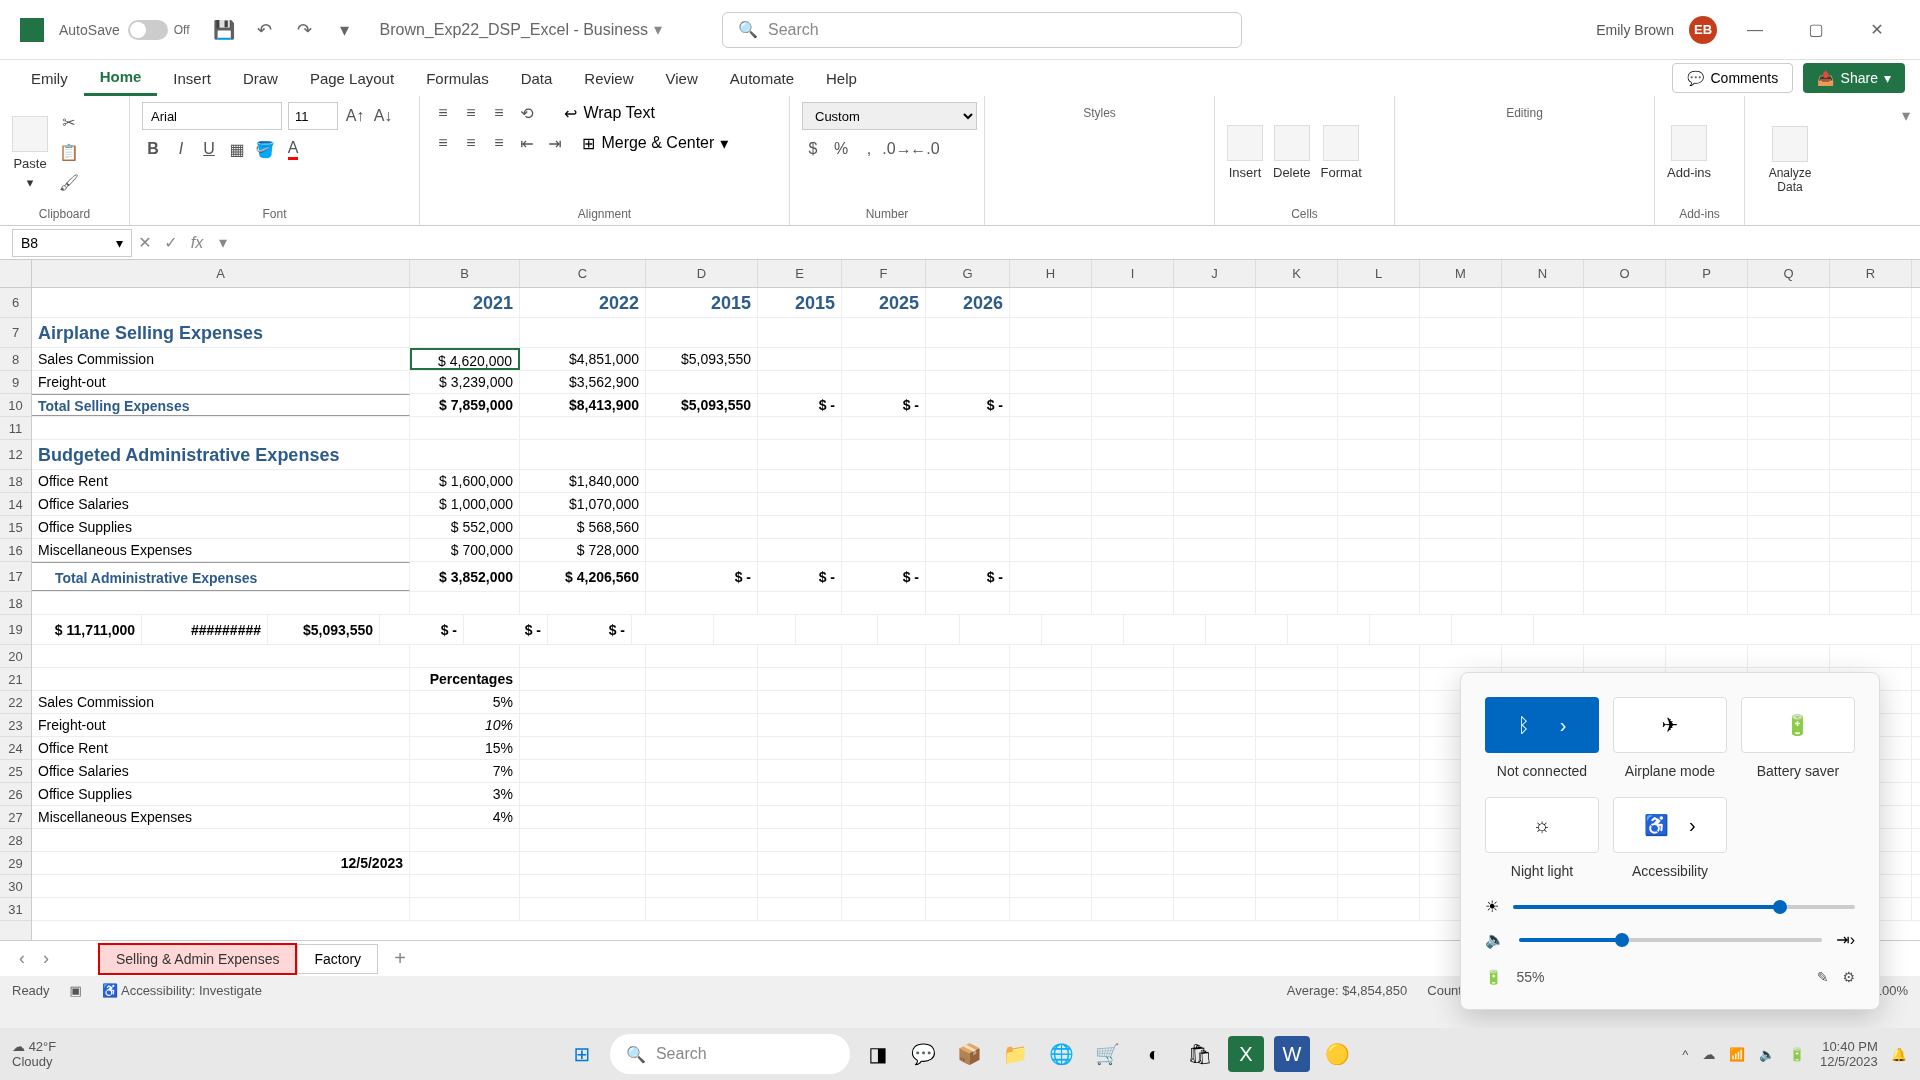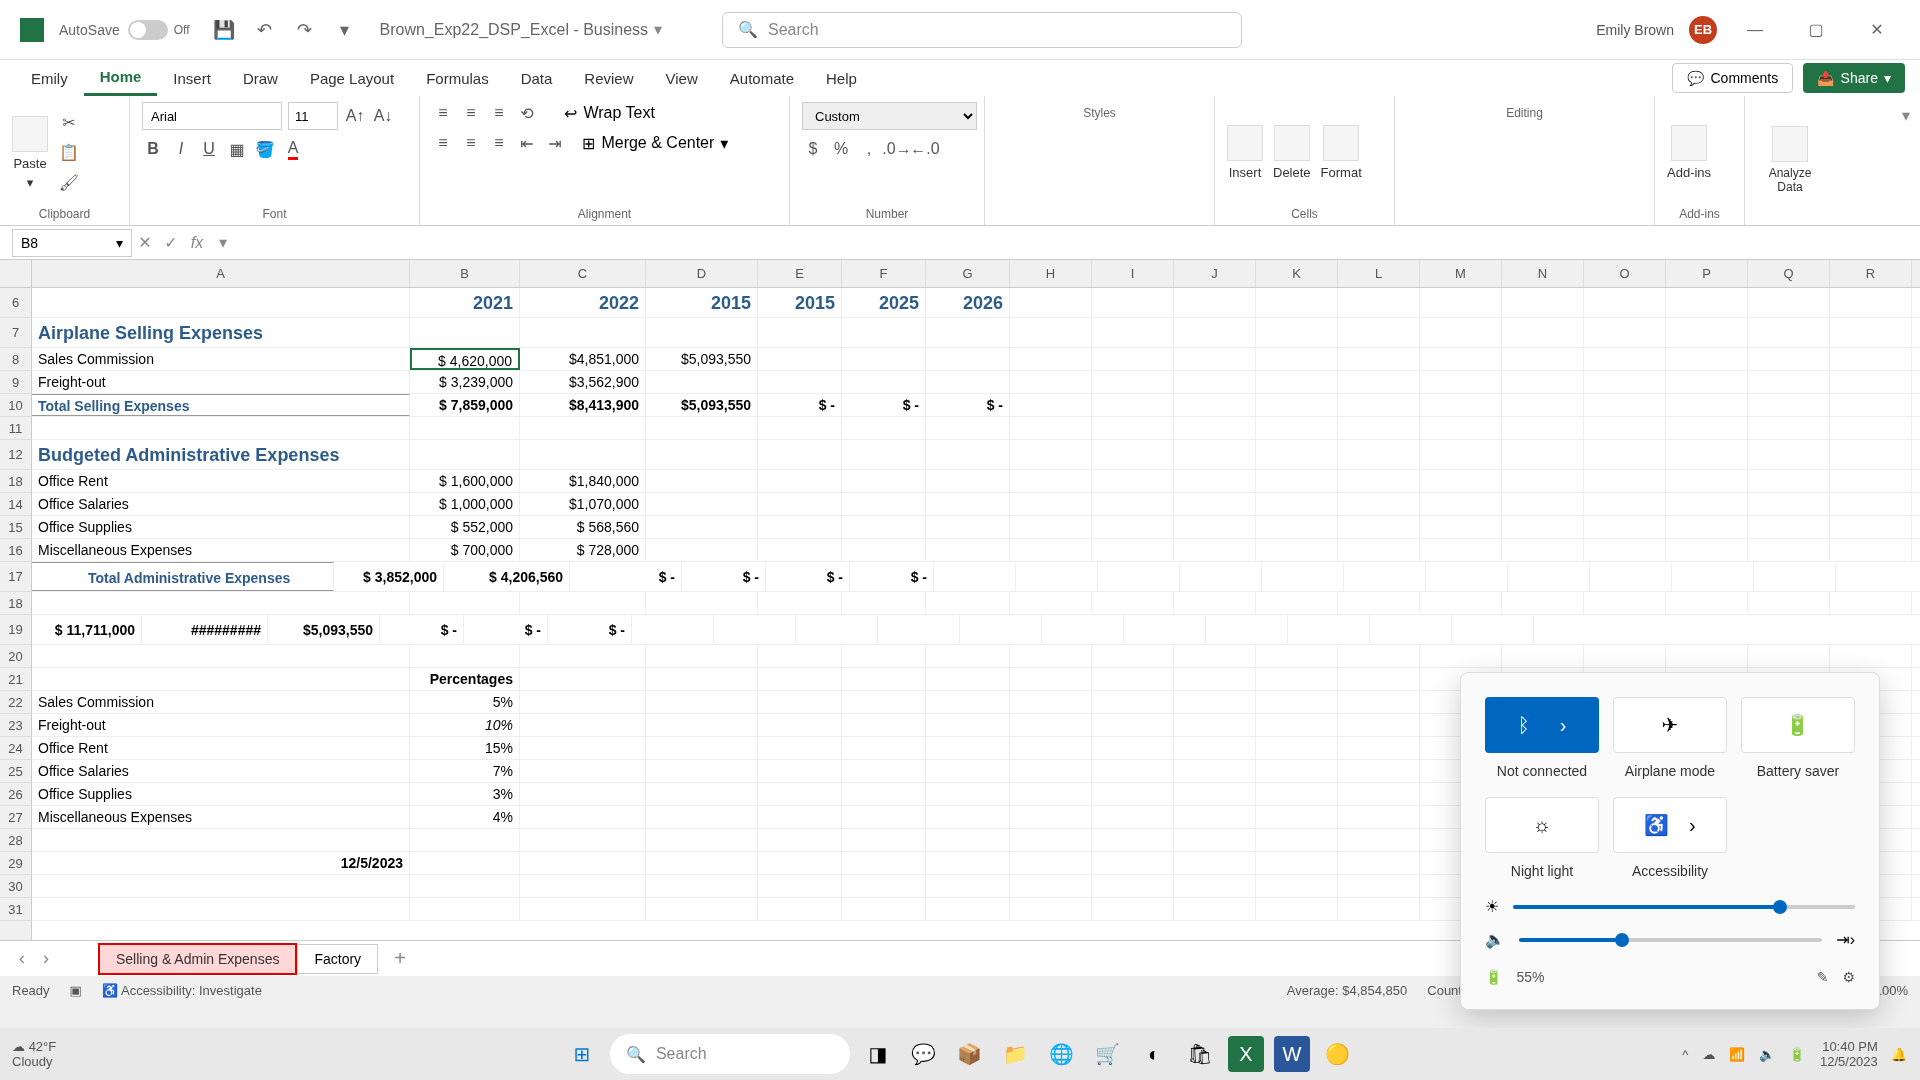--- a/index.html
+++ b/index.html
@@ -544,21 +544,21 @@
           <div class="cell" style="width: 82px;"></div>
           <div class="cell" style="width: 82px;"></div>
           <div class="cell" style="width: 82px;"></div>
           <div class="cell" style="width: 82px;"></div>
           <div class="cell" style="width: 82px;"></div>
           <div class="cell" style="width: 82px;"></div>
           <div class="cell" style="width: 82px;"></div>
           <div class="cell" style="width: 82px;"></div>
         </div>
         <div class="row tall">
-          <div class="cell total-blue" style="width: 302px; padding-left: 56px;">Total Administrative Expenses</div>
+          <div class="cell total-blue" style="width: 378px; padding-left: 23px;">Total Administrative Expenses</div>
           <div class="cell num bold" style="width: 110px;">$      3,852,000</div>
           <div class="cell num bold" style="width: 126px;">$ 4,206,560</div>
           <div class="cell num bold" style="width: 112px;">$             -</div>
           <div class="cell num bold" style="width: 84px;">$        -</div>
           <div class="cell num bold" style="width: 84px;">$        -</div>
           <div class="cell num bold" style="width: 84px;">$        -</div>
           <div class="cell" style="width: 82px;"></div>
           <div class="cell" style="width: 82px;"></div>
           <div class="cell" style="width: 82px;"></div>
           <div class="cell" style="width: 82px;"></div>

